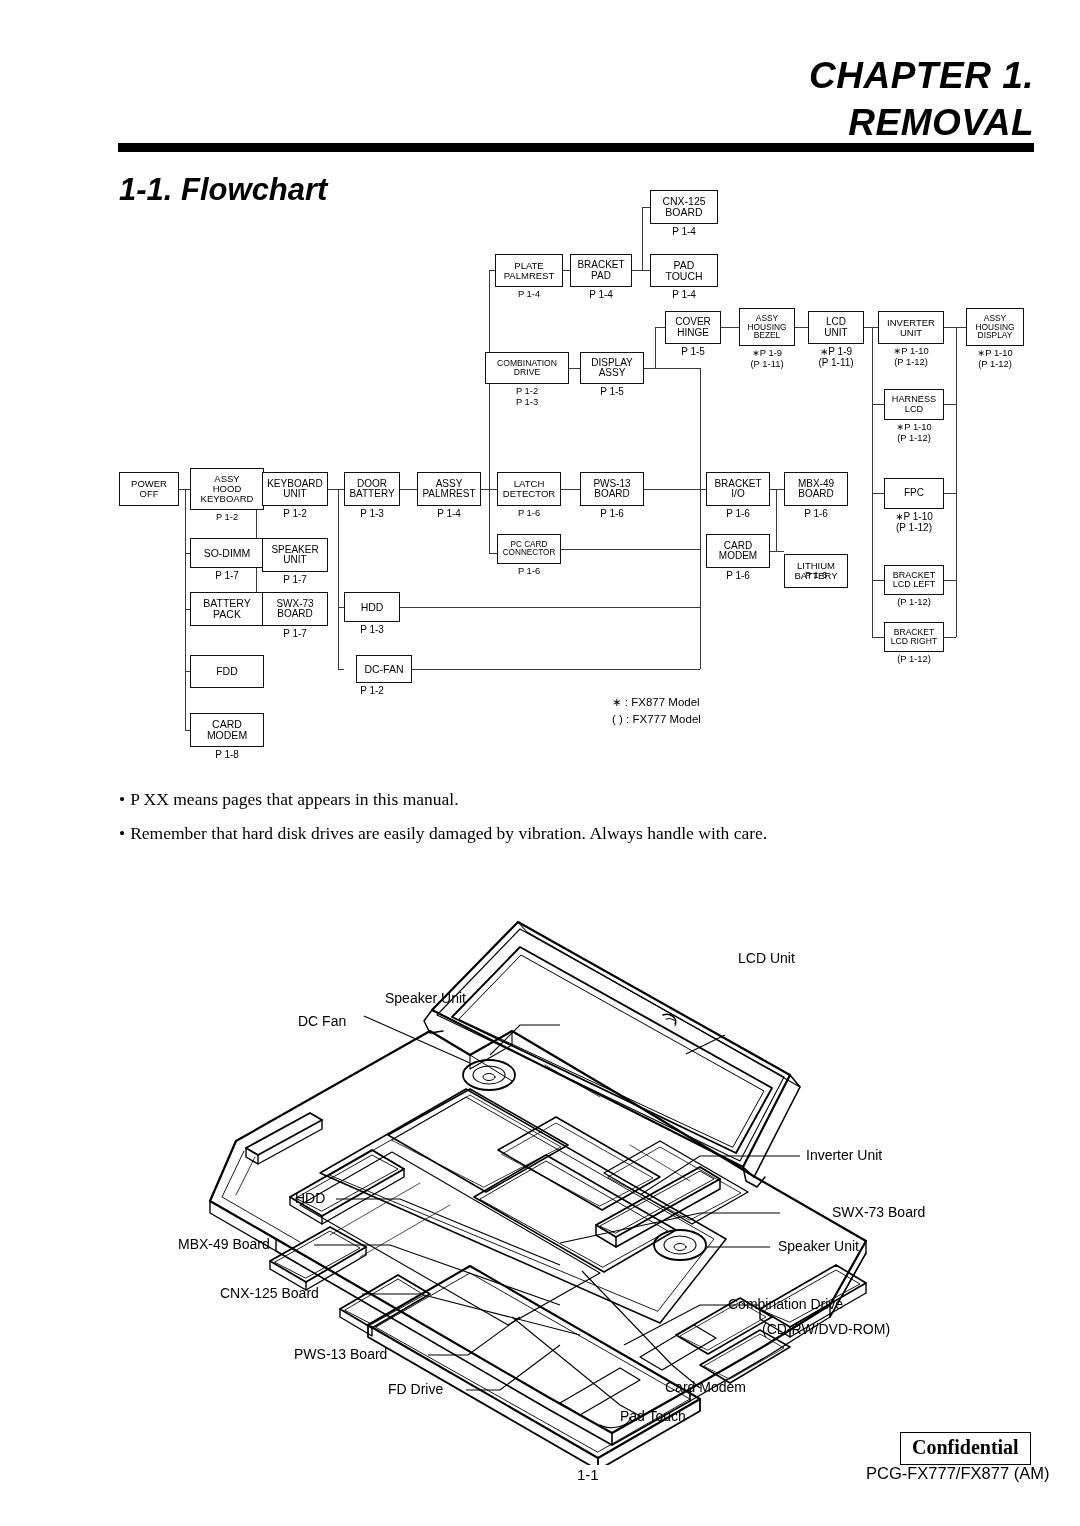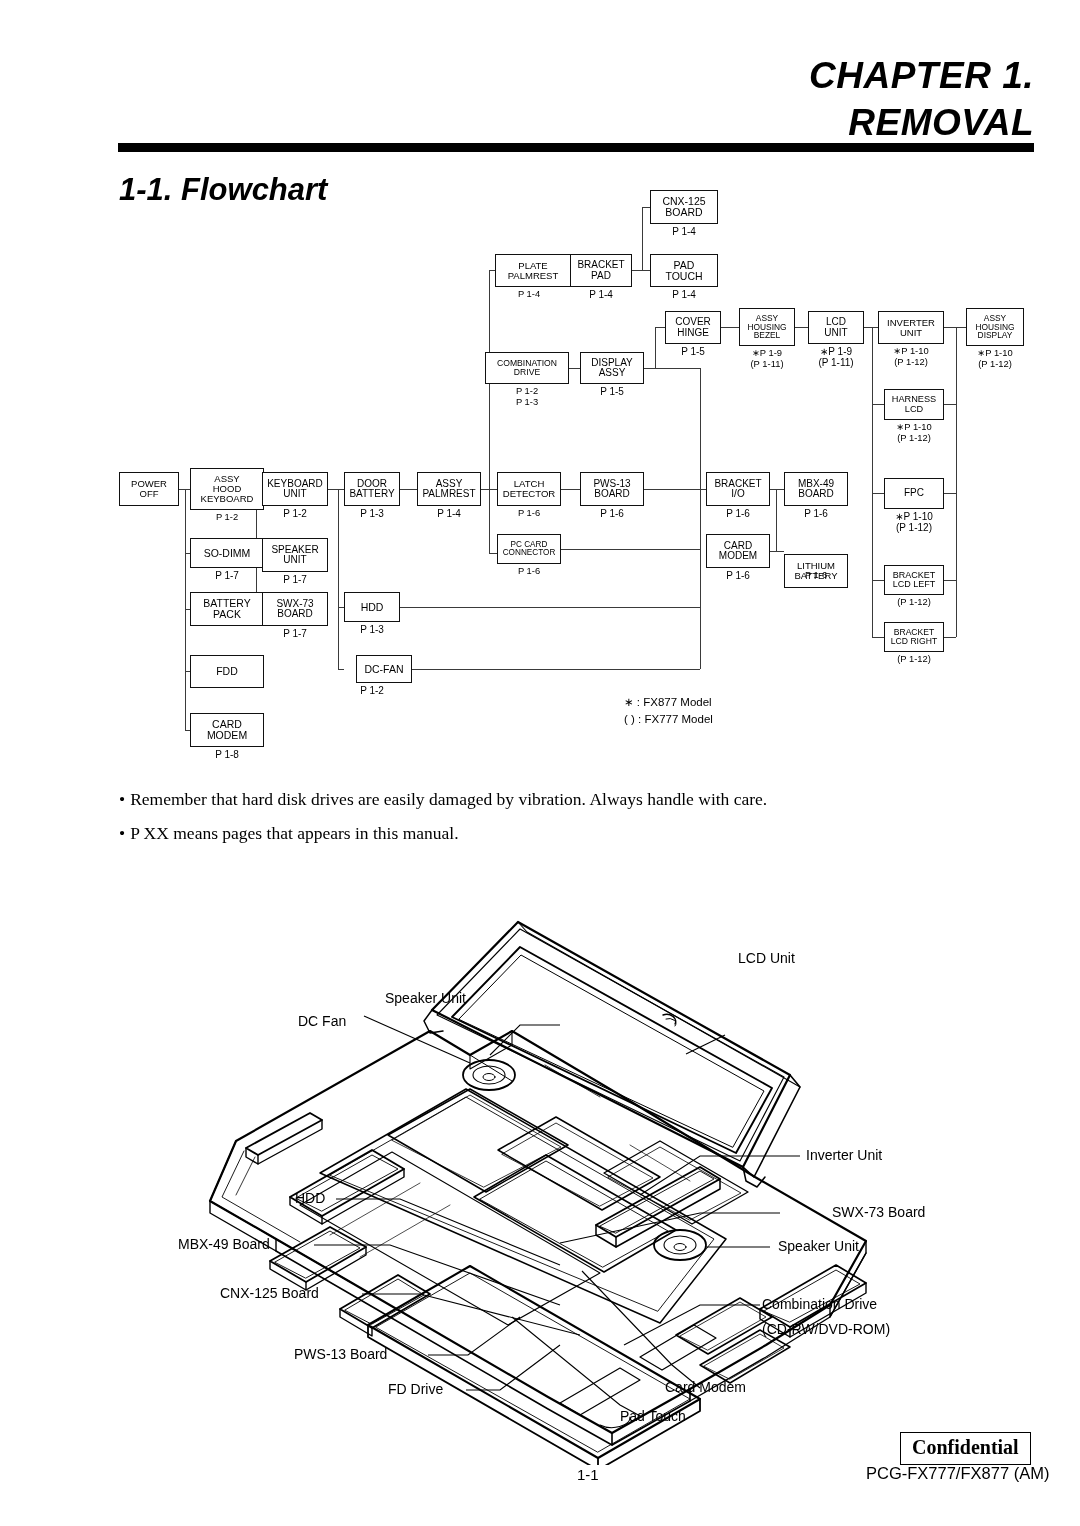--- a/index.html
+++ b/index.html
@@ -84,21 +84,21 @@
   <div class="chapter-head">
     <span>CHAPTER 1.</span>
     <span class="l2">REMOVAL</span>
   </div>
   <div class="header-rule"></div>
 
   <div class="sec-title" id="sec1">1-1. Flowchart</div>
 
   <div class="flow" id="flow">
 
-    <div class="legend" id="legend" style="left: 612px; top: 694px; margin-left: 12px;">
+    <div class="legend" id="legend" style="left: 612px; top: 694px;">
         <div style="text-align: left;">∗ : FX877  Model</div>
         <div style="text-align: left;">(  ) : FX777  Model</div>
       </div>
   <div class="ln lnh" style="left: 179px; top: 489px; width: 6px;"></div>
       <div class="ln lnv" style="left: 185px; top: 489px; height: 241px;"></div>
       <div class="ln lnh" style="left: 185px; top: 489px; width: 5px;"></div>
       <div class="ln lnh" style="left: 185px; top: 553px; width: 5px;"></div>
       <div class="ln lnh" style="left: 185px; top: 609px; width: 5px;"></div>
       <div class="ln lnh" style="left: 185px; top: 671px; width: 5px;"></div>
       <div class="ln lnh" style="left: 185px; top: 730px; width: 5px;"></div>
@@ -213,21 +213,21 @@
       <div class="fpage" style="left: 344px; top: 624px; width: 56px; font-size: 10px;"><span>P 1-3</span></div>
       <div class="fbox" style="left: 356px; top: 655px; width: 56px; height: 28px; font-size: 10.5px;">
         <span>DC-FAN</span>
       </div>
       <div class="fpage" style="left: 344px; top: 685px; width: 56px; font-size: 10px;"><span>P 1-2</span></div>
       <div class="fbox" style="left: 417px; top: 472px; width: 64px; height: 34px; font-size: 10px;">
         <span>ASSY</span>
         <span>PALMREST</span>
       </div>
       <div class="fpage" style="left: 417px; top: 508px; width: 64px; font-size: 10px;"><span>P 1-4</span></div>
-      <div class="fbox" style="left: 495px; top: 254px; width: 76px; height: 33px; font-size: 9.5px;">
+      <div class="fbox" style="left: 495px; top: 254px; width: 68px; height: 33px; font-size: 9.5px;">
         <span>PLATE</span>
         <span>PALMREST</span>
       </div>
       <div class="fpage" style="left: 495px; top: 289px; width: 68px; font-size: 9.4px;"><span>P 1-4</span></div>
       <div class="fbox" style="left: 570px; top: 254px; width: 62px; height: 33px; font-size: 10px;">
         <span>BRACKET</span>
         <span>PAD</span>
       </div>
       <div class="fpage" style="left: 570px; top: 289px; width: 62px; font-size: 10px;"><span>P 1-4</span></div>
       <div class="fbox" style="left: 650px; top: 190px; width: 68px; height: 34px; font-size: 10.5px;">
@@ -328,24 +328,24 @@
       <div class="fpage" style="left: 784px; top: 508px; width: 64px; font-size: 10px;"><span>P 1-6</span></div>
       <div class="fbox" style="left: 784px; top: 554px; width: 64px; height: 34px; font-size: 9.5px;">
         <span>LITHIUM</span>
         <span>BATTERY</span>
       </div>
       <div class="fpage" style="left: 784px; top: 570px; width: 64px; font-size: 9.4px;"><span>P 1-6</span></div>
     </div>
 
   <div class="bullets">
     <div>
-      <span class="bt">•</span><span>Remember that hard disk drives are easily damaged by vibration.  Always handle with care.</span>
+      <span class="bt">•</span><span>P XX means pages that appears in this manual.</span>
     </div>
     <div>
-      <span class="bt">•</span><span>P XX means pages that appears in this manual.</span>
+      <span class="bt">•</span><span>Remember that hard disk drives are easily damaged by vibration.  Always handle with care.</span>
     </div>
   </div>
 
 
   <div class="illus">
     <svg width="1080" height="560" viewBox="0 0 1080 560">
       <g fill="none" stroke="#000" stroke-width="1.6" stroke-linejoin="round" stroke-linecap="round">
 
         <path d="M432 105 L518 17 L790 170 L743 262 Z" stroke-width="2.2"></path>
         <path d="M437 110 L520 24 L784 172 L740 256 Z" stroke-width="1.1"></path>
@@ -472,21 +472,21 @@
 
     <div class="callout" style="left:738px;top:45px;">LCD Unit</div>
     <div class="callout" style="left:385px;top:85px;">Speaker Unit</div>
     <div class="callout" style="left:298px;top:108px;">DC Fan</div>
     <div class="callout" style="left:806px;top:242px;">Inverter Unit</div>
     <div class="callout" style="left:295px;top:285px;">HDD</div>
     <div class="callout" style="left:832px;top:299px;">SWX-73 Board</div>
     <div class="callout" style="left:178px;top:331px;">MBX-49 Board</div>
     <div class="callout" style="left:778px;top:333px;">Speaker Unit</div>
     <div class="callout" style="left:220px;top:380px;">CNX-125 Board</div>
-    <div class="callout" style="left:762px;top:391px;">Combination Drive</div>
+    <div class="callout" style="left:728px;top:391px;">Combination Drive</div>
     <div class="callout" style="left:762px;top:416px;">(CD-RW/DVD-ROM)</div>
     <div class="callout" style="left:294px;top:441px;">PWS-13 Board</div>
     <div class="callout" style="left:665px;top:474px;">Card Modem</div>
     <div class="callout" style="left:388px;top:476px;">FD Drive</div>
     <div class="callout" style="left:620px;top:503px;">Pad Touch</div>
   </div>
 
   <div class="conf">Confidential</div>
   <div class="pagenum">1-1</div>
   <div class="model">PCG-FX777/FX877 (AM)</div>

